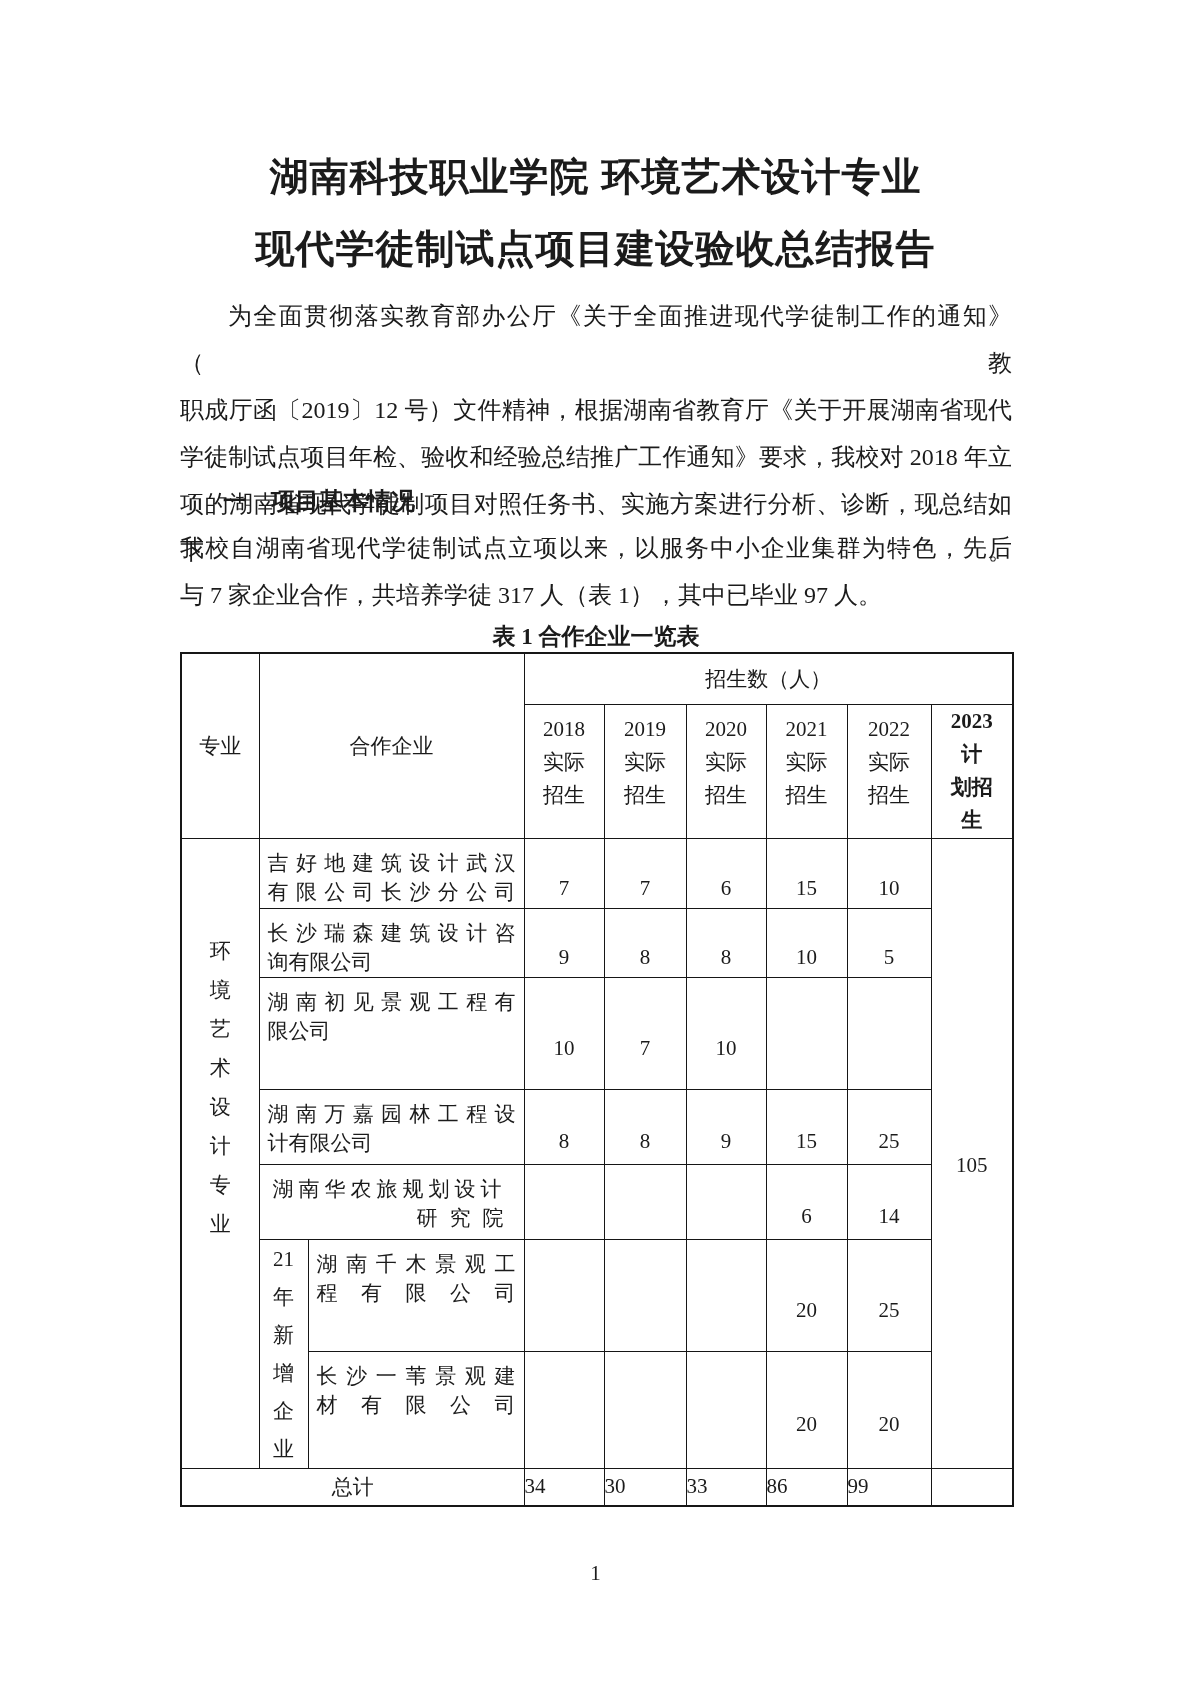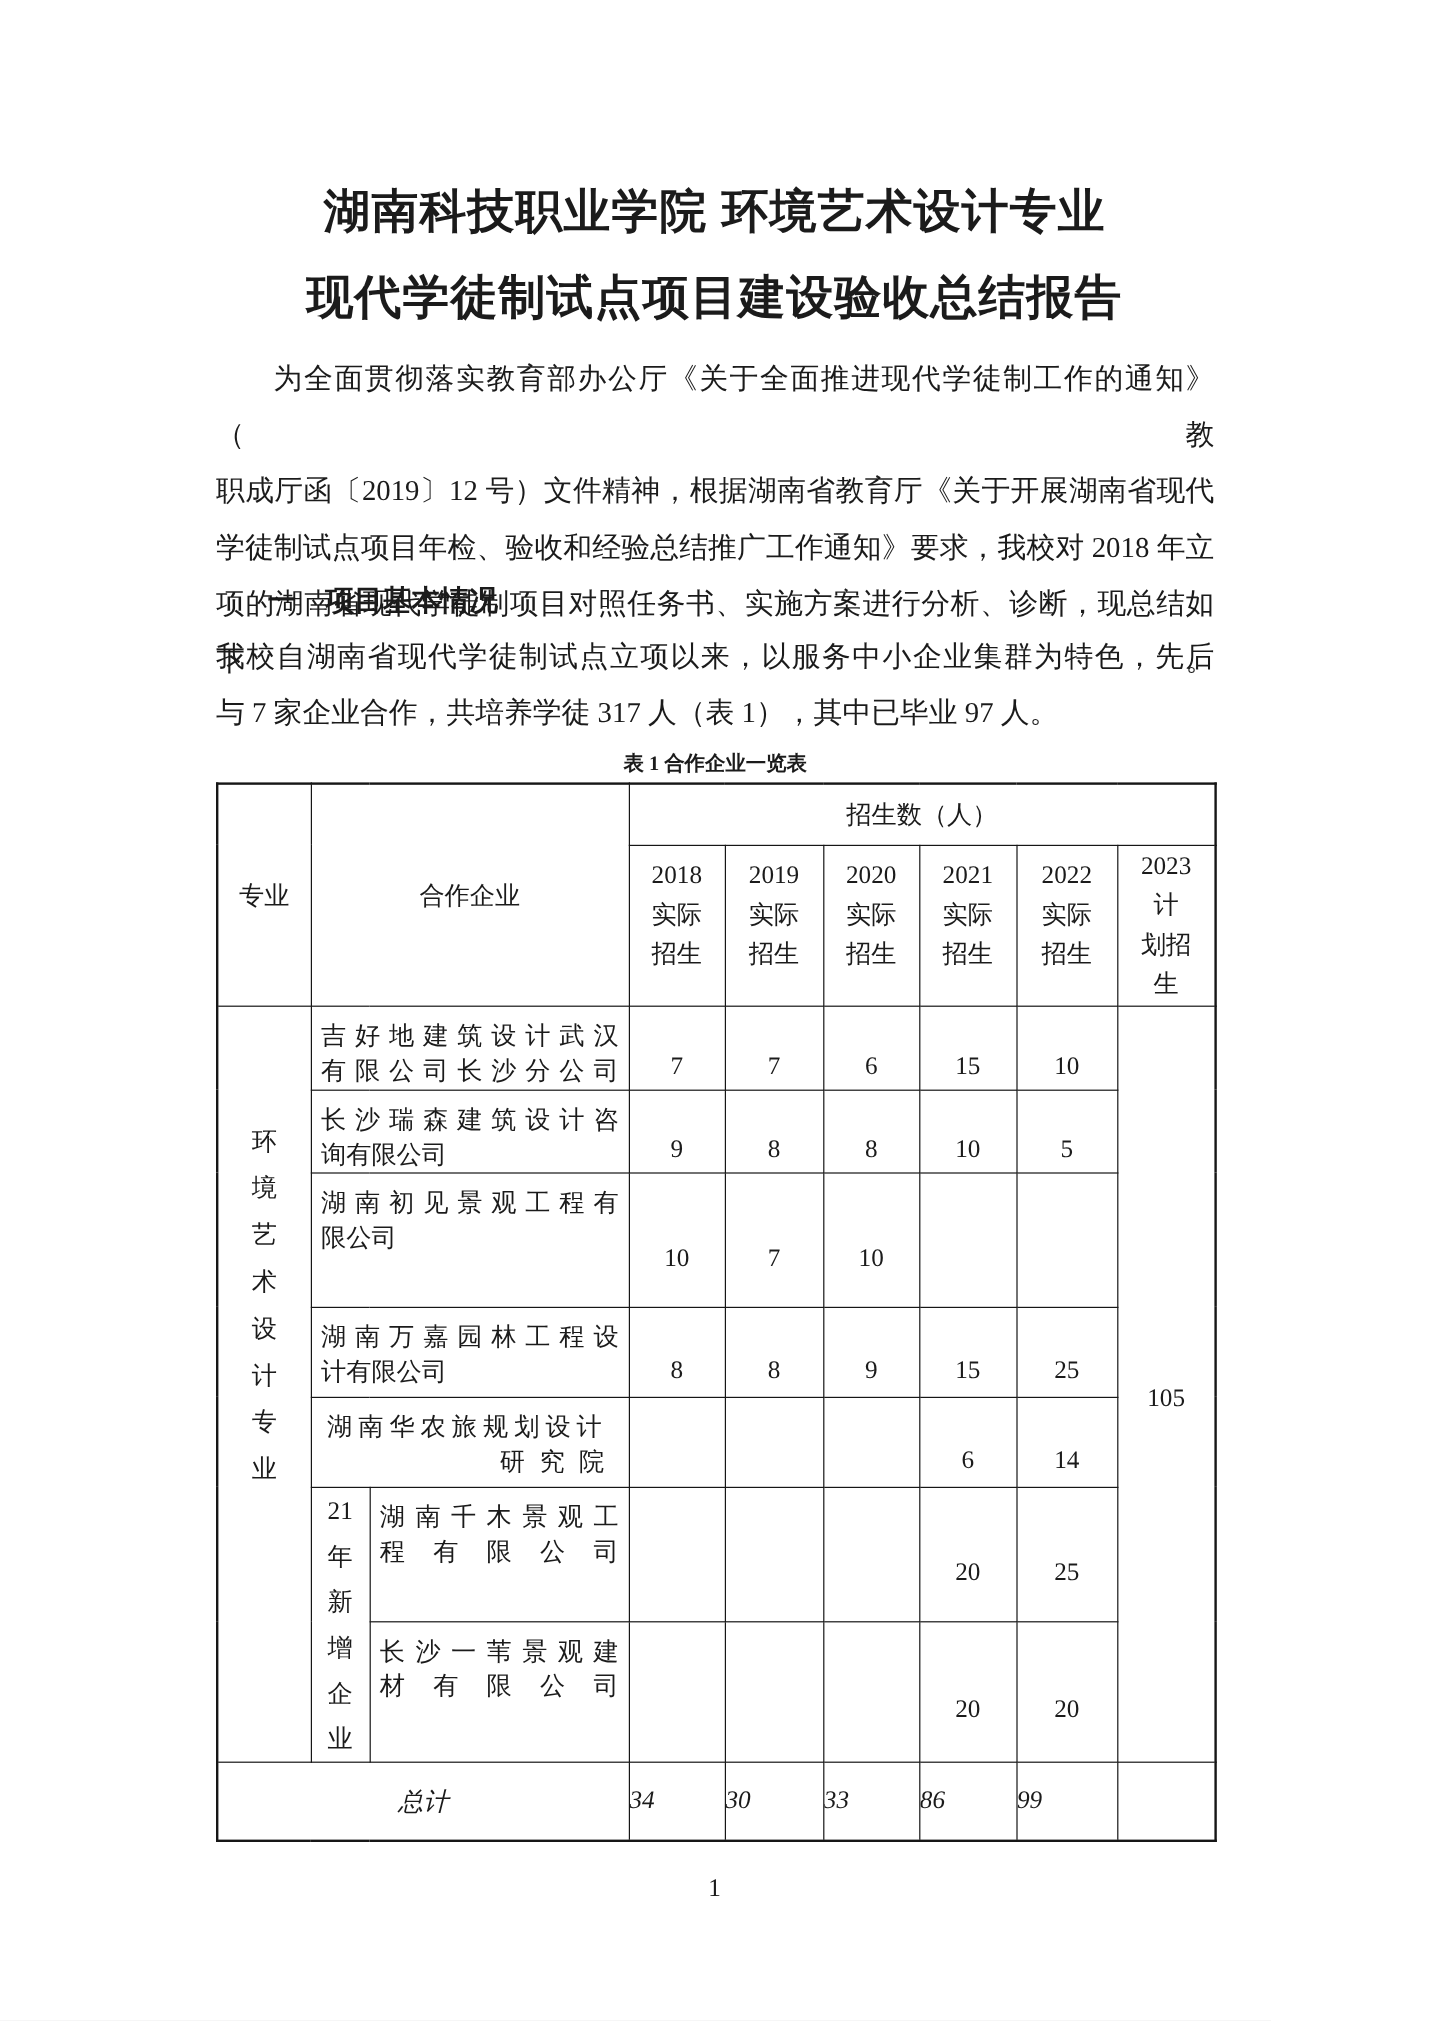--- a/index.html
+++ b/index.html
@@ -47,21 +47,21 @@
     font-weight: 700;
     font-size: 24px;
     line-height: 36px;
   }
   
   .tbl-caption {
     position: absolute;
     top: 622px; left: 180px;
     width: 832px;
     text-align: center;
-    font-size: 17px;
+    font-size: 23px;
     line-height: 30px;
     font-weight: 600;
   }
   
   .tbl-wrap { position: absolute; top: 652px; left: 180px; }
   table.doc-table {
     border-collapse: collapse;
     table-layout: fixed;
     width: 832px;
     border: 2px solid #161616;
@@ -72,21 +72,21 @@
     color: #1b1b1b;
     overflow: hidden;
   }
   .hcell { text-align: center; vertical-align: middle; font-size: 22px; }
   .ycell {
     text-align: center;
     vertical-align: middle;
     padding-bottom: 18px;
   }
   .ycell .yl { line-height: 33px; }
-  .ycell.y23 { padding-bottom: 0; }
+  .ycell.y23 { padding-bottom: 0; font-weight: bold; }
   .ycell .ynum { font-family: "Liberation Serif", "DejaVu Serif", serif; }
   .vcell { text-align: center; vertical-align: middle; }
   .vcell .vl { line-height: 39px; }
   .vcell.major .vstack { margin-bottom: 130px; }
   .vcell.newco .vl { line-height: 38px; }
   .company {
     vertical-align: top;
     padding: 10px 8px 0 8px;
   }
   .company .cl { line-height: 29px; }
@@ -118,21 +118,21 @@
   
   .hr1 { height: 51px; }
   .hr2 { height: 134px; }
   .r1 { height: 70px; }
   .r2 { height: 68px; }
   .r3 { height: 112px; }
   .r4 { height: 75px; }
   .r5 { height: 75px; }
   .r6 { height: 111px; }
   .r7 { height: 115px; }
-  .rt { height: 66px; font-style: italic; }
+  .rt { height: 38px; }
   
   .page-number {
     position: absolute;
     top: 1558px; left: 0;
     width: 1191px;
     text-align: center;
     font-size: 21px;
     line-height: 30px;
   }
 </style>

